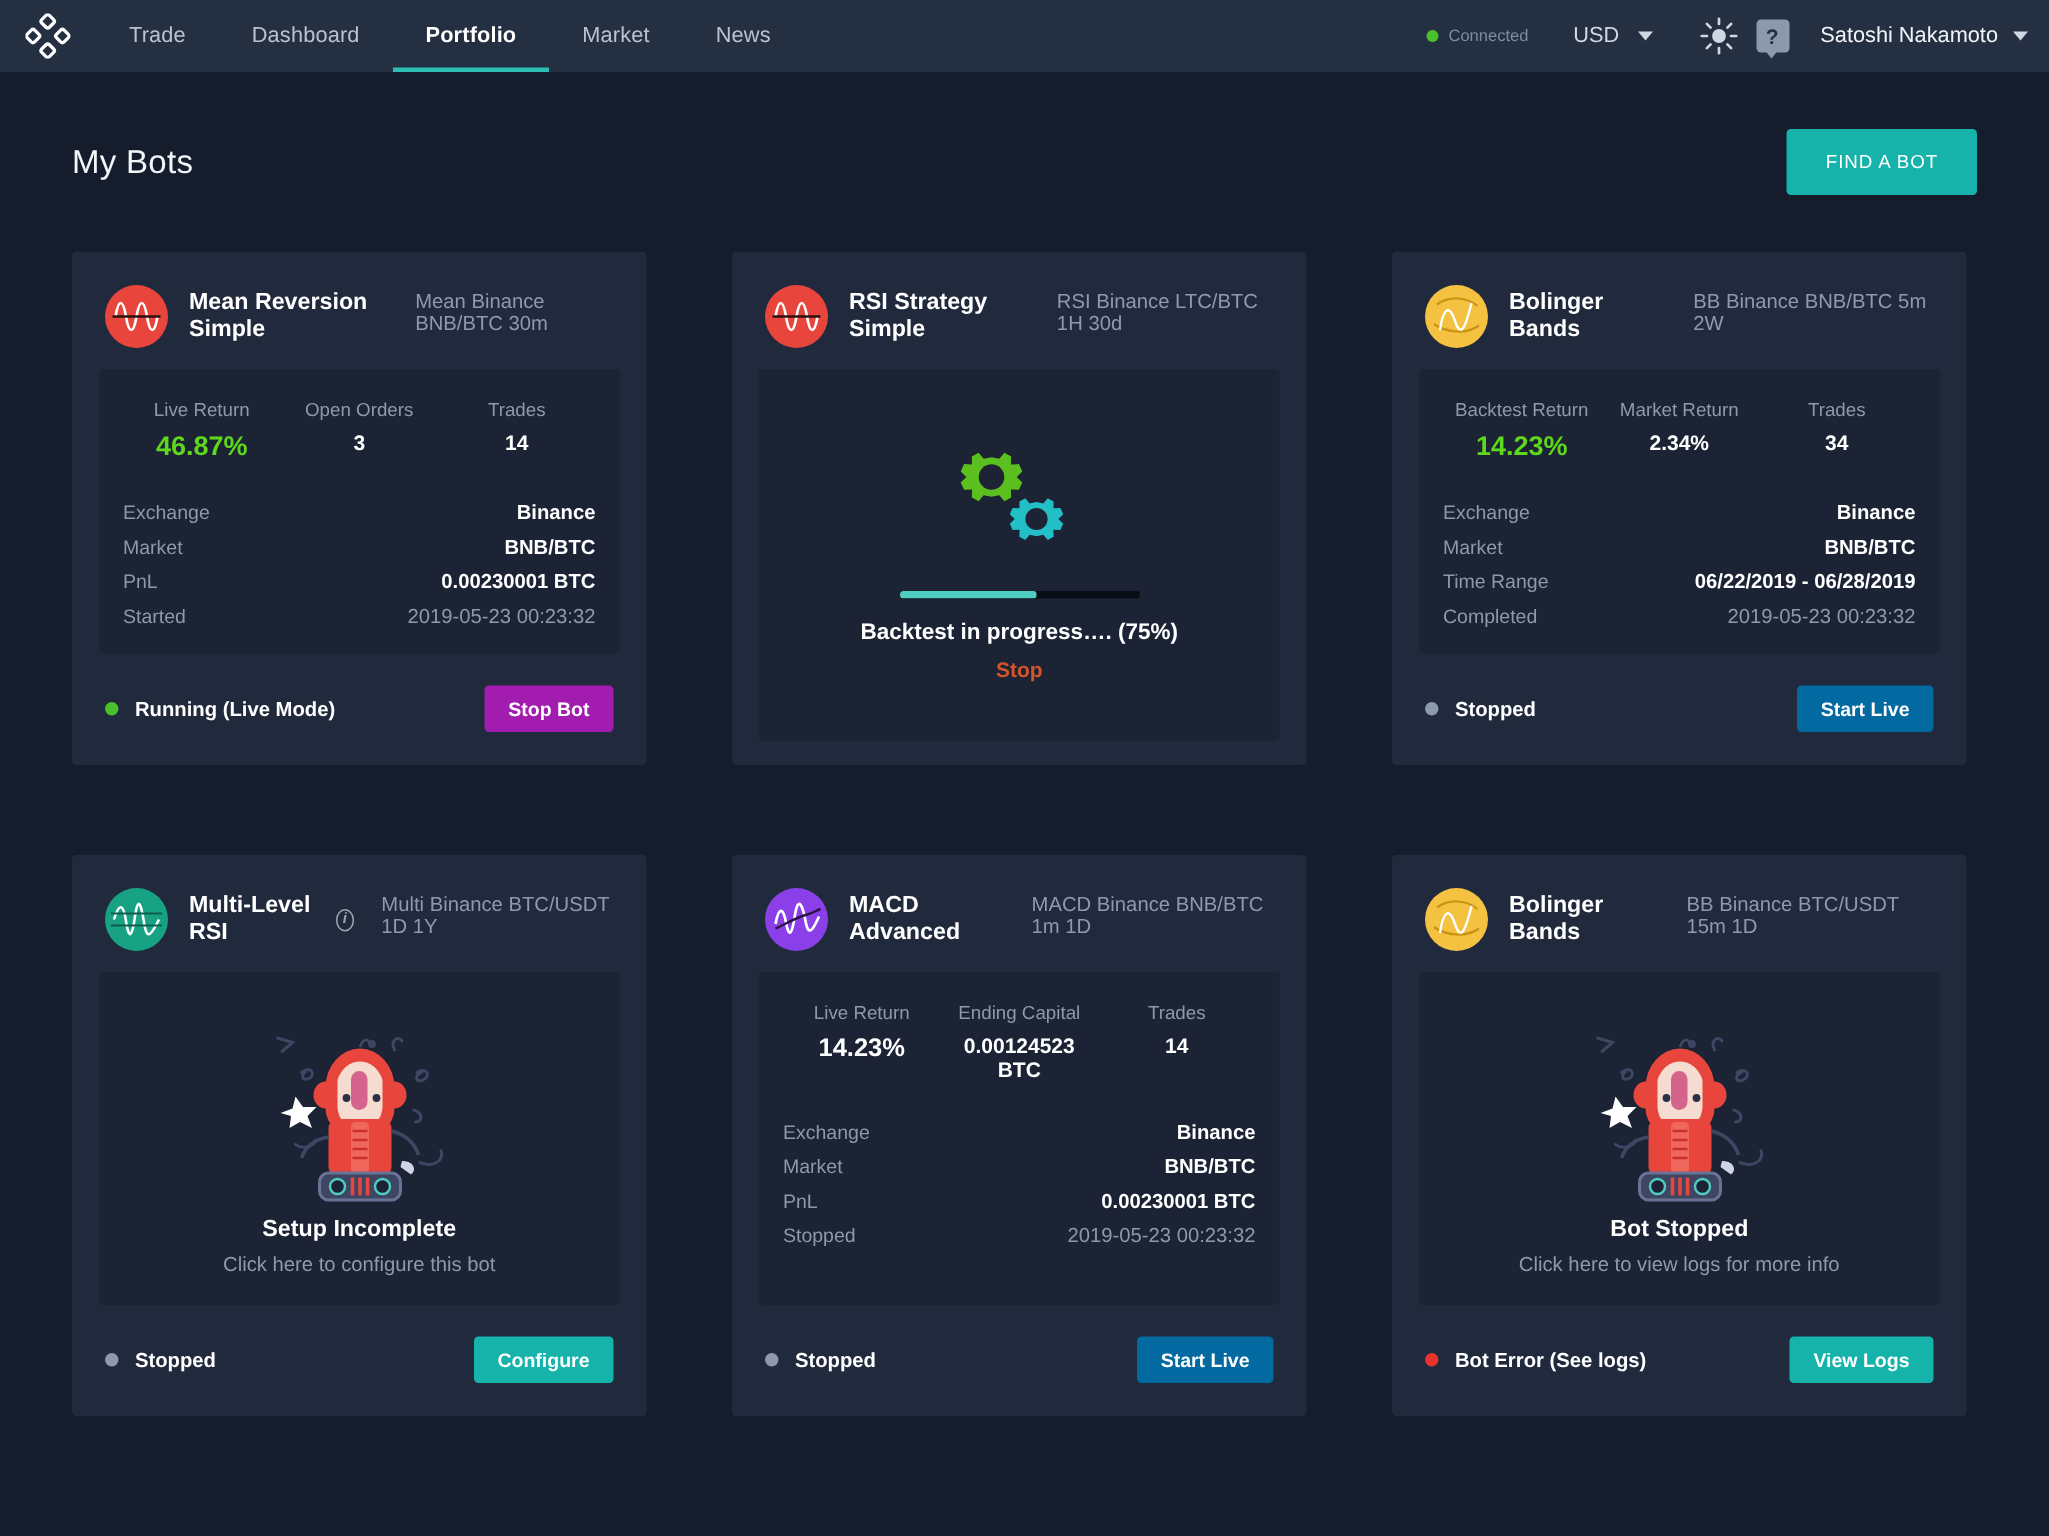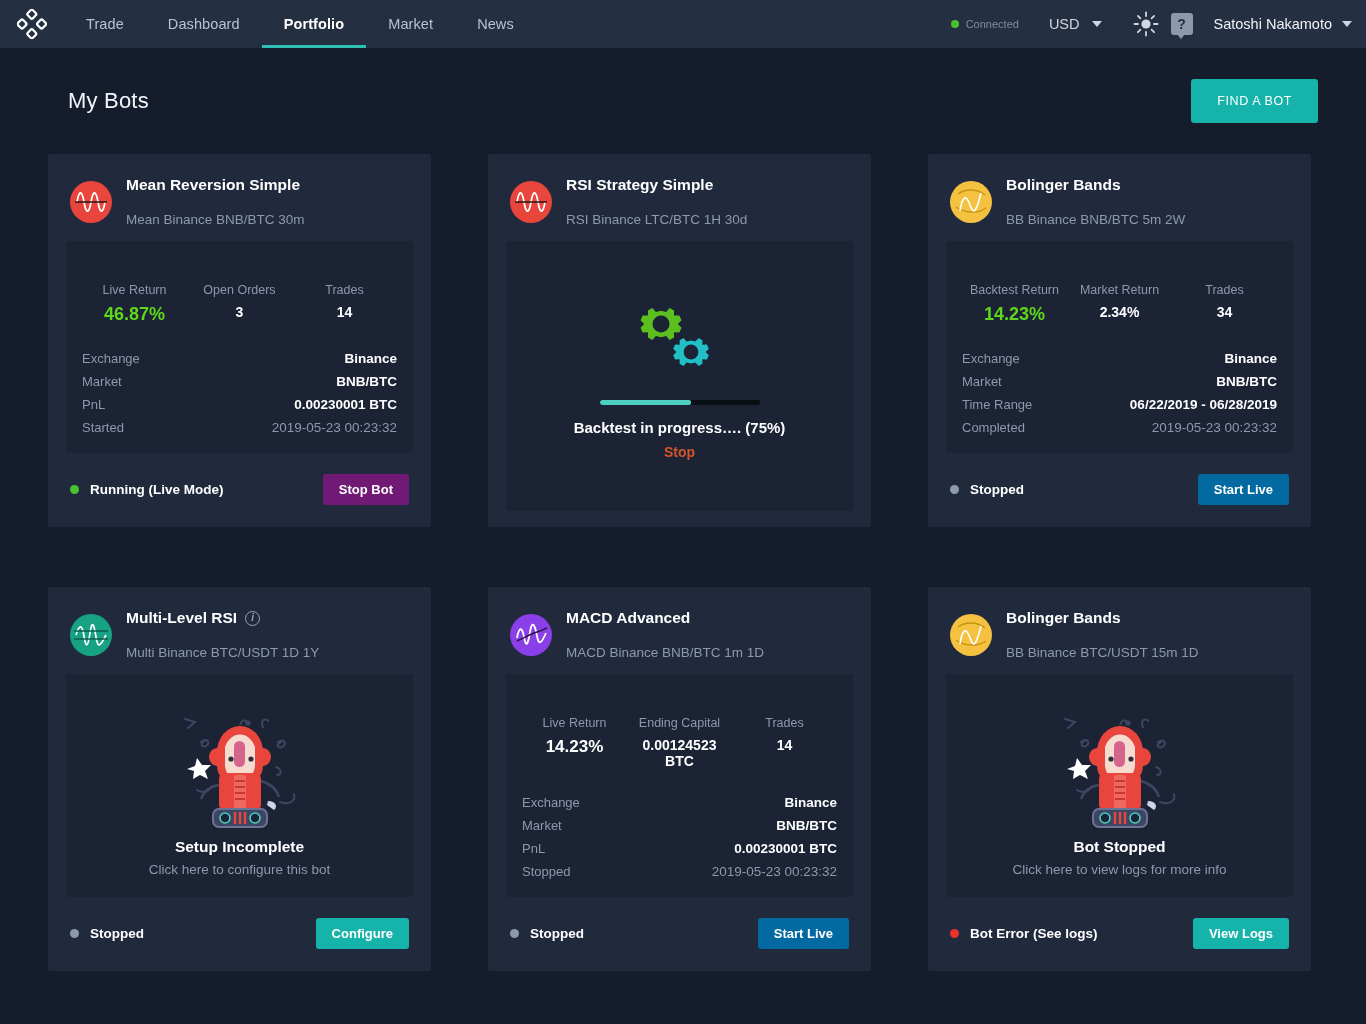--- a/index.html
+++ b/index.html
@@ -83,22 +83,22 @@
   .user {
     display: flex; align-items: center; gap: 10px;
     font-size: 14.5px; color: #f0f3f8; cursor: pointer;
     margin-left: 14px;
     justify-content: center;
   }
 
   
   .page { padding: 0 48px; }
   .page-head {
-    height: 106px;
-    display: flex; align-items: center; justify-content: space-between; margin-left: 20px;
+    height: 120px;
+    display: flex; align-items: center; justify-content: space-between;
   }
   .page-title { font-size: 22px; font-weight: normal; color: #f2f5f9; letter-spacing: .2px; }
   .find-bot {
     background: #16b3ab; color: #ffffff;
     border: none; border-radius: 3px;
     font-size: 12.5px; letter-spacing: .6px;
     padding: 0 26px; height: 44px;
     font-family: "Liberation Sans", sans-serif;
     cursor: pointer;
   }
@@ -118,39 +118,38 @@
   .card-head {
     display: flex; align-items: center; gap: 14px;
     padding: 4px 0 14px 4px;
   }
   .avatar {
     width: 42px; height: 42px; border-radius: 50%;
     flex: 0 0 42px;
     display: flex; align-items: center; justify-content: center;
     overflow: hidden;
   }
-  .card-titles { display: flex; flex-direction: column; gap: 18px; min-width: 0; }
+  .card-titles { display: flex; flex-direction: row; gap: 18px; min-width: 0; }
   .card-title {
     font-size: 15.5px; font-weight: bold; color: #ffffff;
     display: flex; align-items: center; gap: 8px;
   }
   .card-sub { font-size: 13.5px; color: #8d99ac; }
 
   .panel {
     background: #1b2334;
     border-radius: 3px;
     padding: 16px 16px 14px;
     flex: 1;
     display: flex; flex-direction: column;
   }
   .stats {
     display: grid; grid-template-columns: repeat(3, 1fr);
     text-align: center;
     padding: 4px 0 8px;
-    margin-top: 22px;
   }
   .stat-label { font-size: 12.5px; color: #8d99ac; margin-bottom: 7px; }
   .stat-value { font-size: 14px; font-weight: bold; color: #ffffff; }
   .stat-value.big-green { font-size: 18px; color: #5ed81a; }
   .stat-value.big-white { font-size: 17px; color: #ffffff; }
 
   .rows { margin-top: 14px; }
   .row {
     display: flex; justify-content: space-between; align-items: baseline;
     padding: 4px 0;
@@ -166,21 +165,21 @@
   }
   .status { display: flex; align-items: center; gap: 11px; font-size: 13.5px; font-weight: bold; color: #ffffff; }
   .status .sdot { width: 9px; height: 9px; border-radius: 50%; }
   .btn {
     border: none; border-radius: 3px;
     height: 31px; padding: 0 16px;
     font-size: 13px; font-weight: bold; color: #fff;
     font-family: "Liberation Sans", sans-serif;
     cursor: pointer;
   }
-  .btn-red   { background: #701a75; }
+  .btn-red   { background: #a21caf; }
   .btn-green { background: #0369a1; }
   .btn-teal  { background: #16b3ab; }
 
   
   .center-panel {
     align-items: center; justify-content: center;
     text-align: center;
     padding: 22px 26px 20px;
   }
   .progress-track {

